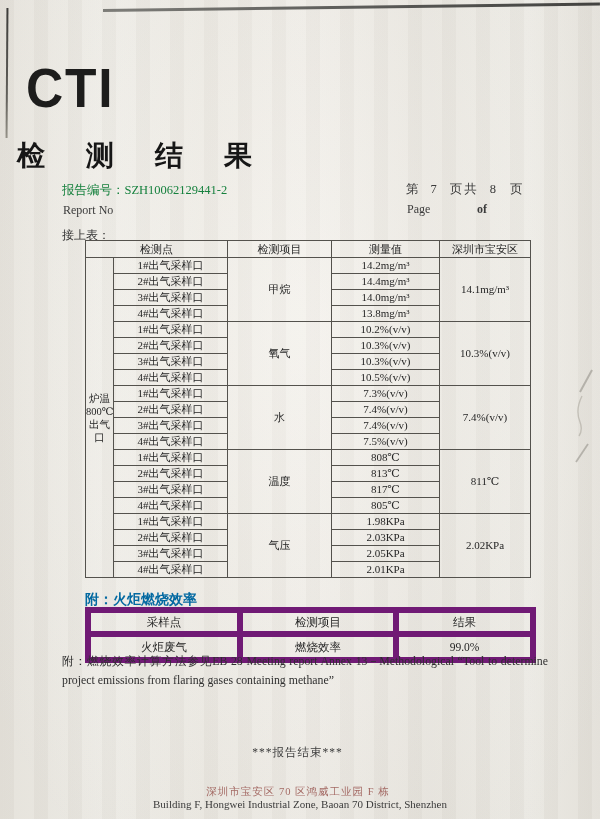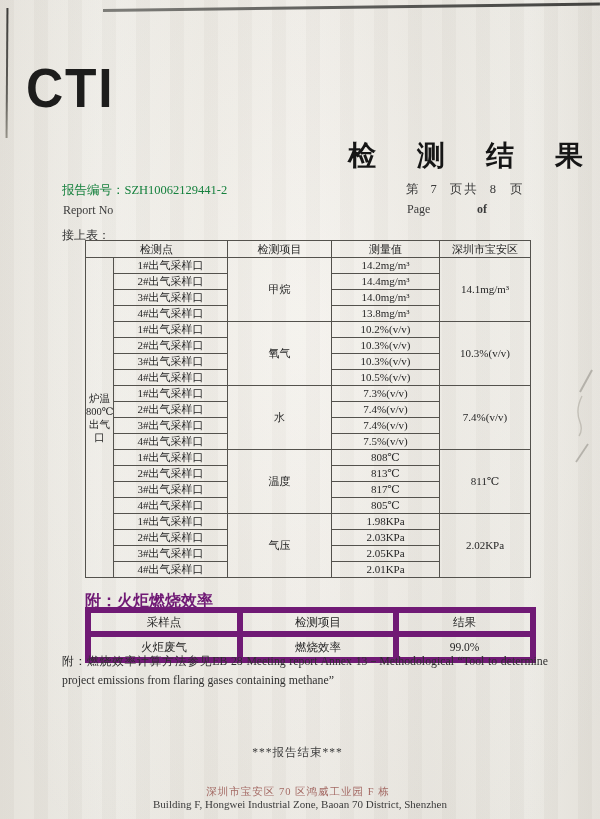--- a/index.html
+++ b/index.html
@@ -14,39 +14,39 @@
     color:#2e2e2e;
   }
   .abs{position:absolute;}
   
   .scan-top-line{left:103px;top:9px;width:497px;height:2.6px;background:linear-gradient(90deg,#6a6a66,#3c3c3a 60%,#262624);transform:rotate(-0.75deg);transform-origin:left center;opacity:.85;}
   .scan-left-line{left:6px;top:8px;width:2.4px;height:130px;background:linear-gradient(#2a2a28,#55534e 70%,#8c897f);transform:rotate(0.4deg);opacity:.9;}
   .pencil-mark{left:552px;top:366px;width:46px;height:100px;opacity:.55;}
   
   .logo{left:26px;top:60px;font-family:"Liberation Sans","DejaVu Sans",sans-serif;font-weight:900;font-size:56px;line-height:1;letter-spacing:2px;color:#1d1d1c;transform:scaleX(.92);transform-origin:left;}
   
-  .title{left:0;top:137px;width:600px;text-align:right;font-size:28px;font-weight:bold;color:#161616;}
+  .title{left:0;top:137px;width:600px;text-align:left;font-size:28px;font-weight:bold;color:#161616;}
   .title span{letter-spacing:17px;margin-left:17px;}
   
   .repno{left:62px;top:182px;font-size:12.5px;color:#15803d;}
   .repno-en{left:63px;top:203px;font-size:12px;color:#3a3a3a;}
   .pg{left:406px;top:181px;font-size:12.5px;color:#3a3a3a;}
   .pg b{font-weight:normal;display:inline-block;}
   .pg .t0{margin-right:12px;} .pg .t1{margin-right:13px;} .pg .t2{margin-right:2px;}
   .pg .t3{margin-right:13px;} .pg .t4{margin-right:14px;}
   .pg-page{left:407px;top:202px;font-size:12px;color:#3a3a3a;}
   .pg-of{left:477px;top:202px;font-size:12px;color:#3a3a3a;font-weight:bold;}
   .cont-note{left:62px;top:227px;font-size:12px;color:#333;}
   
   table{border-collapse:collapse;table-layout:fixed;}
   .main-table{left:85px;top:240px;width:445px;}
   .main-table td,.main-table th{border:1px solid #54524d;font-size:11px;font-weight:normal;text-align:center;vertical-align:middle;padding:0;color:#262626;line-height:15px;height:15px;overflow:hidden;white-space:nowrap;}
   .main-table th{height:16px;line-height:16px;}
   .grp-cell div{font-size:10.5px;line-height:13px;}
-  .app-caption{left:85px;top:591px;font-size:16px;font-weight:bold;color:#701a75;}
+  .app-caption{left:85px;top:591px;font-size:14px;font-weight:bold;color:#0369a1;}
   .app-table{left:85px;top:607px;width:445px;}
   .app-table td,.app-table th{border:6px solid #701a75;font-size:11.5px;font-weight:normal;text-align:center;padding:0;color:#262626;height:18px;line-height:18px;}
   .app-table td{height:20px;line-height:20px;}
   .footnote{left:62px;top:652px;width:486px;font-size:11.8px;line-height:1.62;color:#2f2f2f;text-align:justify;}
   .report-end{left:0;top:745px;width:595px;text-align:center;font-size:11.5px;color:#3a3a3a;letter-spacing:1px;}
   .addr-zh{left:0;top:785px;width:596px;text-align:center;font-size:10.5px;color:rgba(150,84,78,0.85);letter-spacing:1px;}
   .addr-en{left:0;top:798px;width:600px;text-align:center;font-size:11px;color:#3b3b3b;}
 </style>
 </head>
 <body>

